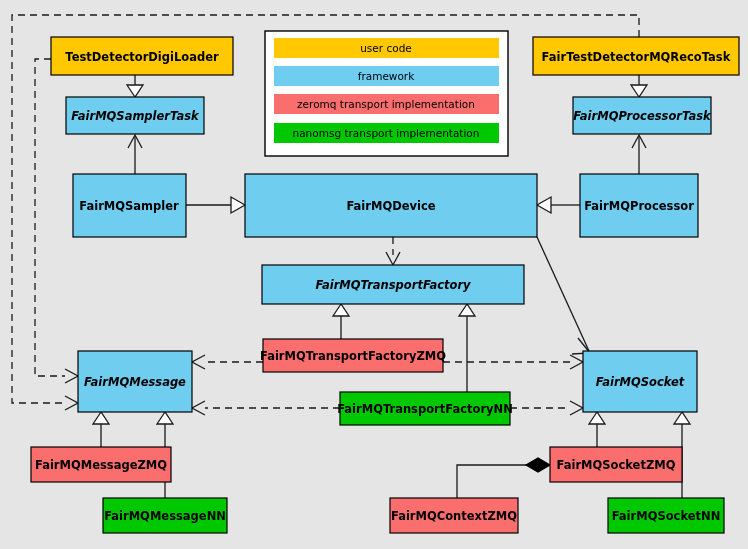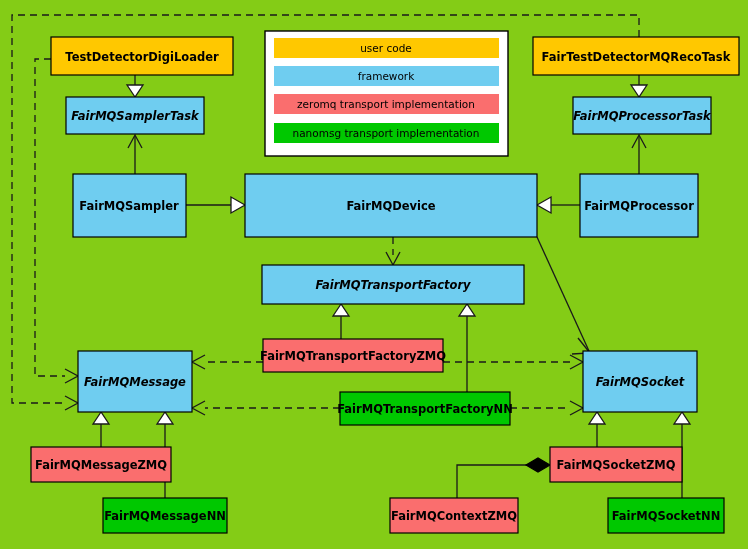--- a/index.html
+++ b/index.html
@@ -4,21 +4,21 @@
 <style>
   html, body {
     margin: 0;
     padding: 0;
     background: #ffffff;
   }
   #diagram-root {
     position: relative;
     width: 748px;
     height: 549px;
-    background: #84cc16;
+    background: #e5e5e5;
     font-family: "DejaVu Sans", sans-serif;
     overflow: hidden;
   }
   svg#uml-canvas {
     position: absolute;
     left: 0;
     top: 0;
     width: 748px;
     height: 549px;
   }

